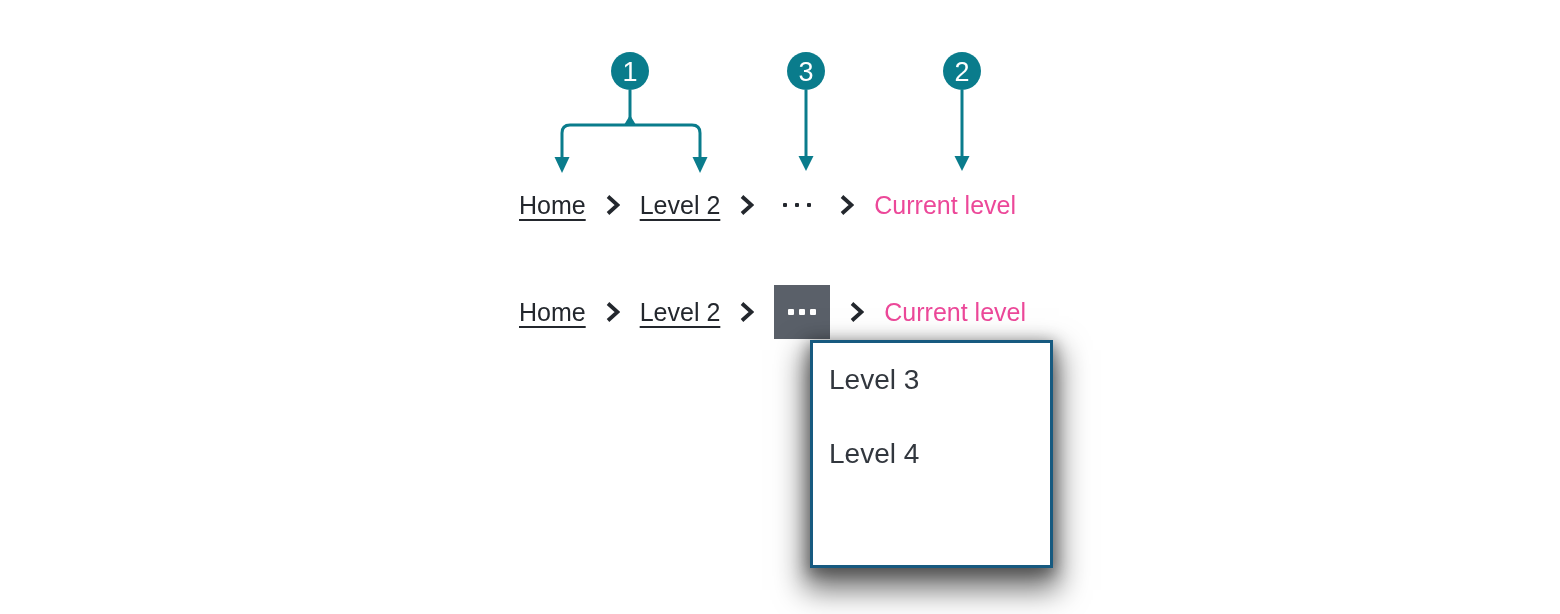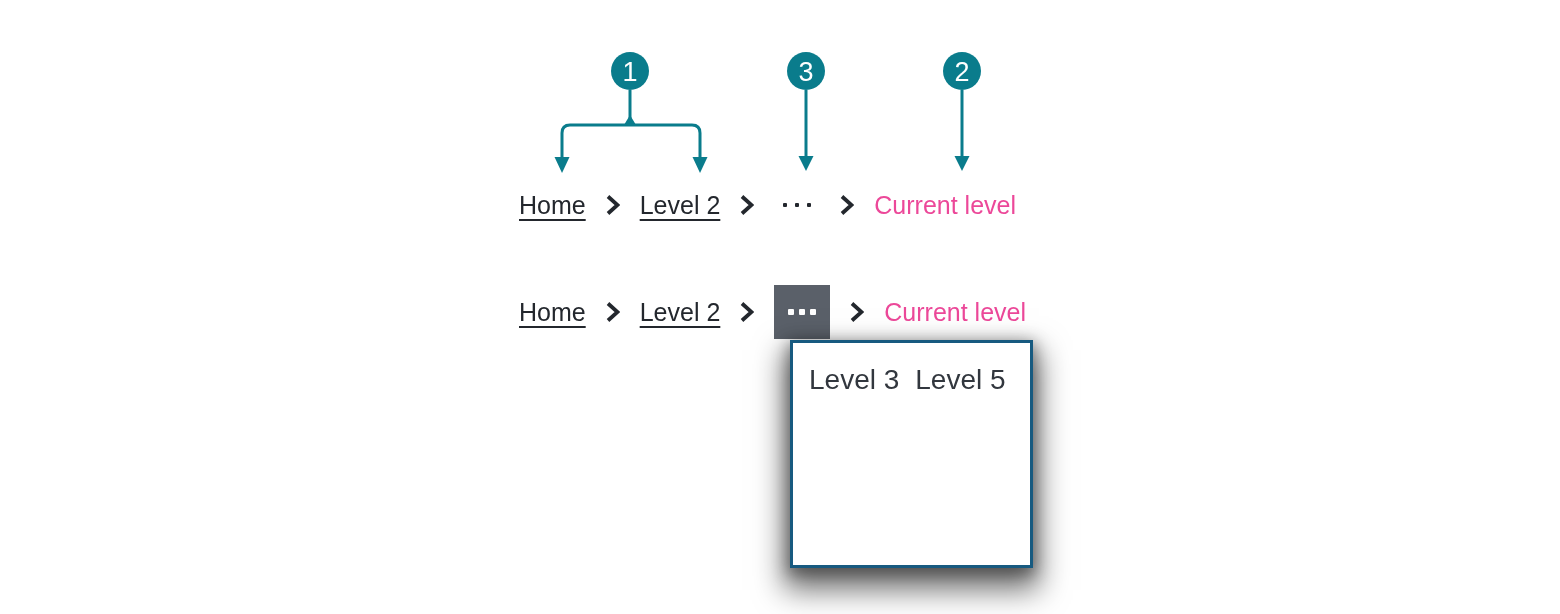--- a/index.html
+++ b/index.html
@@ -66,27 +66,27 @@
     cursor:pointer;
     flex:0 0 auto;
   }
   .ellipsis-btn i{
     display:block;width:6px;height:6px;background:#ffffff;border-radius:1px;
   }
 
   
   .dropdown{
     position:absolute;
-    left:790px;top:340px;
+    left:810px;top:340px;
     width:243px;height:228px;
     box-sizing:border-box;
     background:#ffffff;
     border:3px solid #175a80;
     box-shadow:0 16px 28px 6px rgba(0,0,0,0.55), 0 4px 14px 2px rgba(0,0,0,0.35);
-    display:flex;flex-direction:row;
+    display:flex;flex-direction:column;
   }
   .menu-item{
     height:74px;
     display:flex;align-items:center;
     padding-left:16px;
     font-size:28px;
     color:#32373e;
     cursor:pointer;
   }
 </style>
@@ -163,16 +163,16 @@
         <i></i>
     </button>
     <svg class="sep" width="14" height="24" viewBox="0 0 14 24">
       <polyline points="2,3.5 11.5,12 2,20.5" fill="none" stroke="#23272d" stroke-width="3.8"></polyline>
     </svg>
     <span class="crumb-current">Current level</span>
   </nav>
 
   <div class="dropdown">
     <div class="menu-item">Level 3</div>
-    <div class="menu-item">Level 5</div>
+    <div class="menu-item">Level 4</div>
   </div>
 
 </div>
 
 </body></html>

